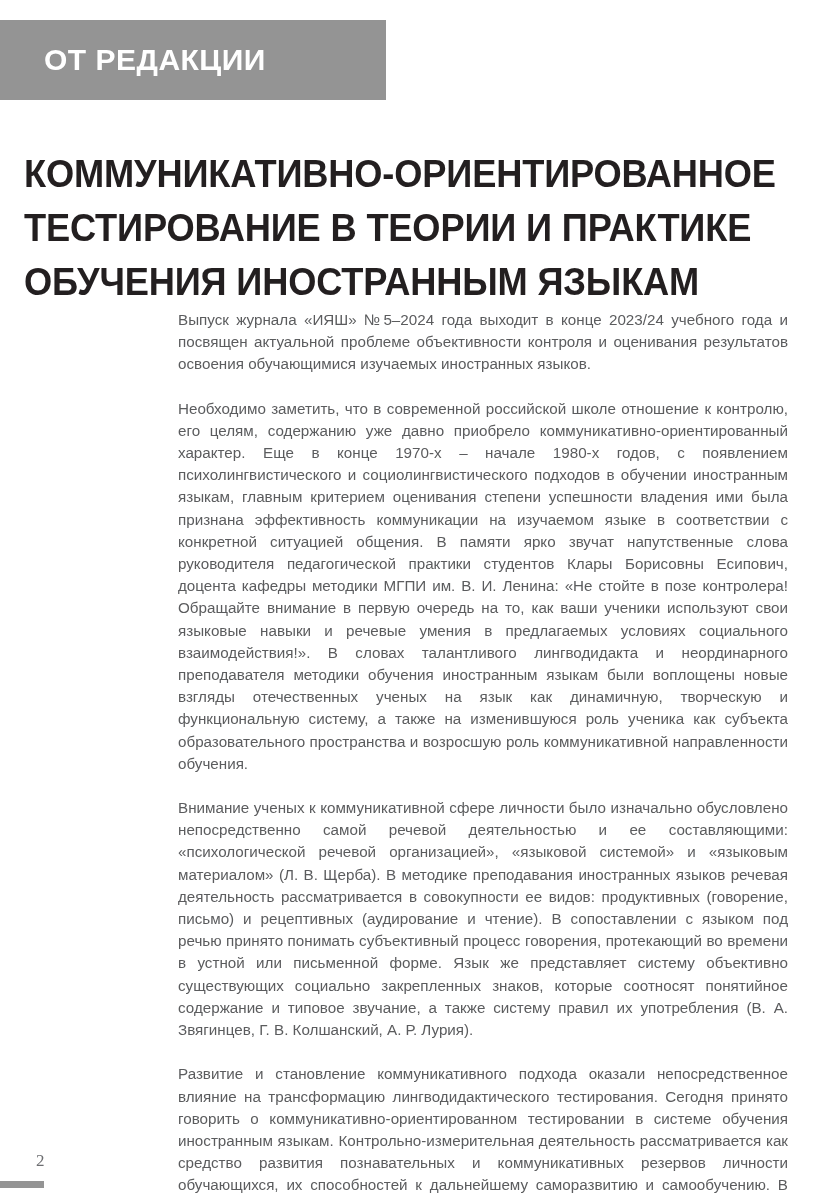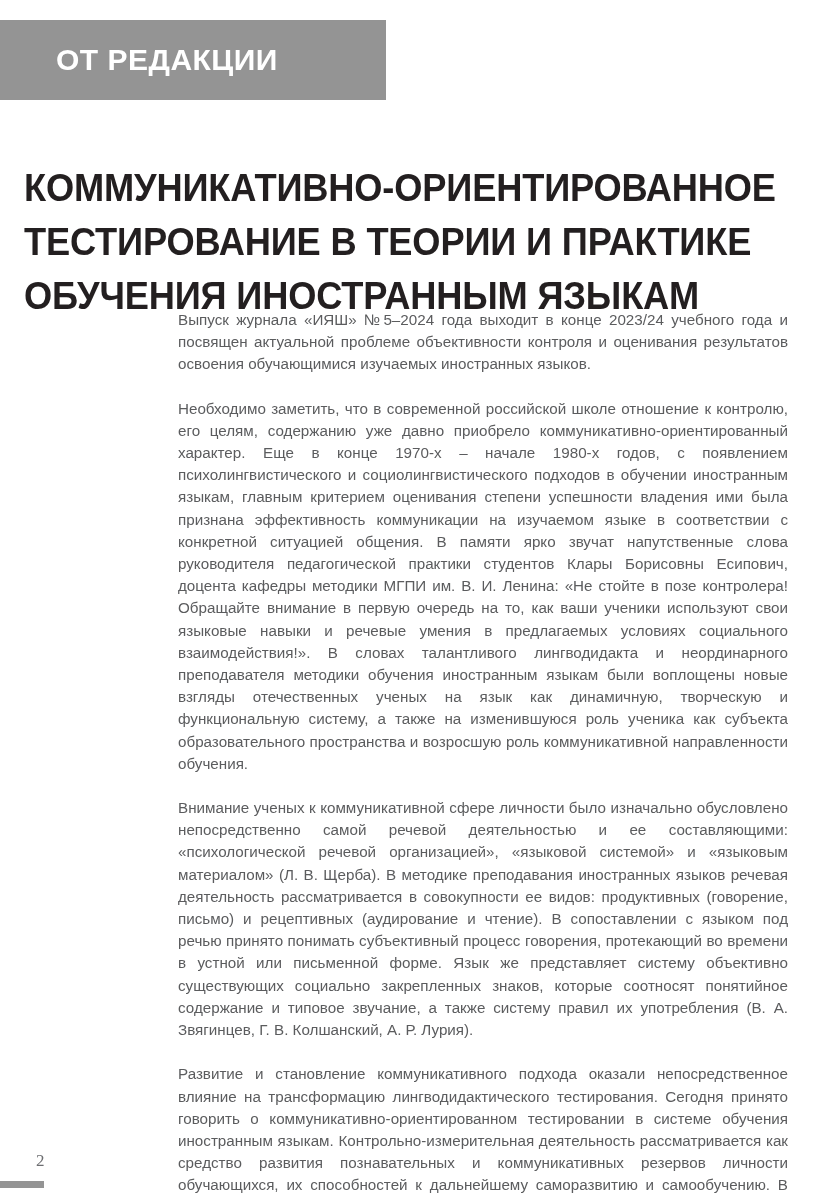--- a/index.html
+++ b/index.html
@@ -35,30 +35,30 @@
     background: #949494;
     display: flex;
     align-items: center;
   }
   .rubric-label {
     color: #ffffff;
     font-family: "Liberation Sans", "DejaVu Sans", sans-serif;
     font-weight: bold;
     font-size: 30px;
     letter-spacing: 0.5px;
-    padding-left: 56px;
+    padding-left: 44px;
     line-height: 1;
     white-space: nowrap;
   }
 
   
   .article-title {
     position: absolute;
     left: 24px;
-    top: 140px;
+    top: 126px;
     width: 776px;
   }
   .title-line {
     display: block;
     color: #231f20;
     font-family: "Liberation Sans Narrow", "Liberation Sans", "DejaVu Sans Condensed", sans-serif;
     font-weight: bold;
     font-size: 39px;
     line-height: 54px;
     letter-spacing: -0.2px;

